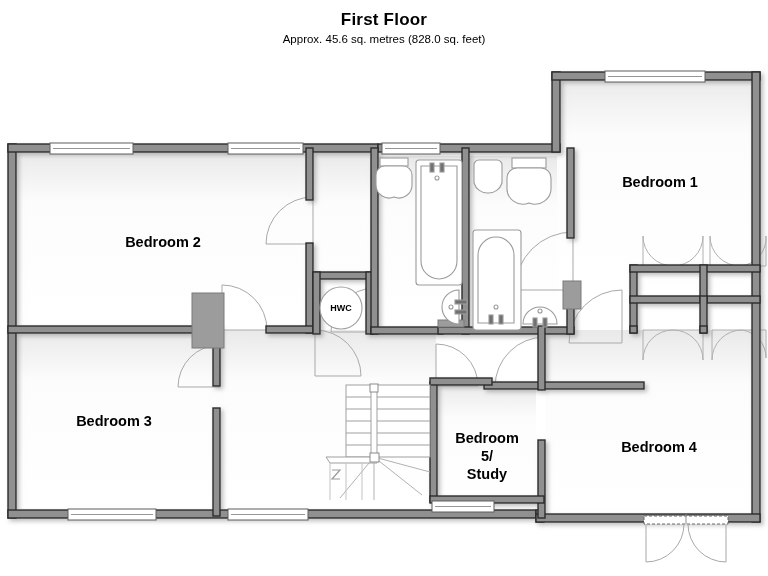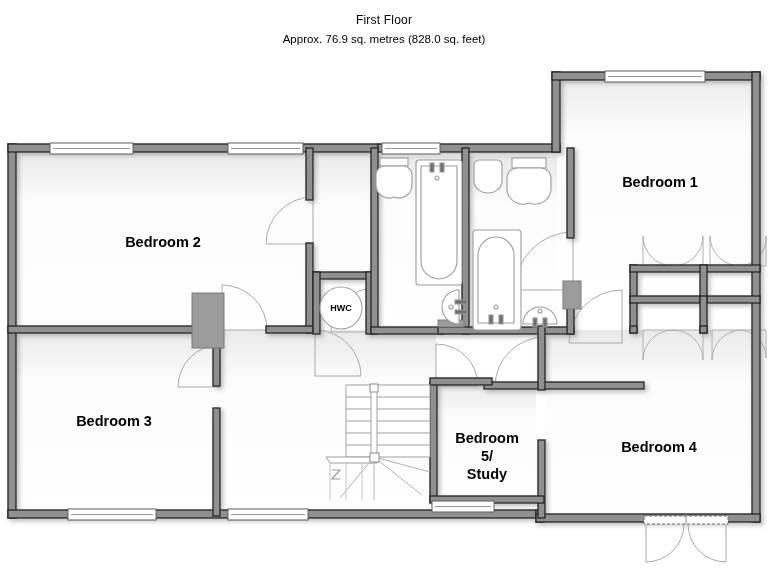--- a/index.html
+++ b/index.html
@@ -25,22 +25,22 @@
   }
   .title-block {
     position: absolute;
     left: 0;
     top: 10px;
     width: 768px;
     text-align: center;
     pointer-events: none;
   }
   .plan-title {
-    font-size: 12px;
-    font-weight: normal;
+    font-size: 17px;
+    font-weight: bold;
     letter-spacing: 0.2px;
     line-height: 20px;
   }
   .plan-subtitle {
     font-size: 11.5px;
     font-weight: normal;
     line-height: 15px;
     margin-top: 2px;
   }
   svg.floorplan {
@@ -66,21 +66,21 @@
     text-anchor: middle;
   }
 </style>
 </head>
 <body>
 
 <div id="plan-root">
 
   <div class="title-block">
     <div class="plan-title">First Floor</div>
-    <div class="plan-subtitle">Approx. 76.9 sq. metres (828.0 sq. feet)</div>
+    <div class="plan-subtitle">Approx. 45.6 sq. metres (828.0 sq. feet)</div>
   </div>
 
   <svg class="floorplan" viewBox="0 0 768 576" xmlns="http://www.w3.org/2000/svg">
 
     <defs>
       <filter id="wallShadow" x="-20%" y="-20%" width="160%" height="160%">
         <feDropShadow dx="2.5" dy="2.5" stdDeviation="2" flood-color="#888888" flood-opacity="0.55"></feDropShadow>
       </filter>
       <linearGradient id="roomGrad" x1="0" y1="0" x2="0" y2="1">
         <stop offset="0%" stop-color="#e9e9e9"></stop>

